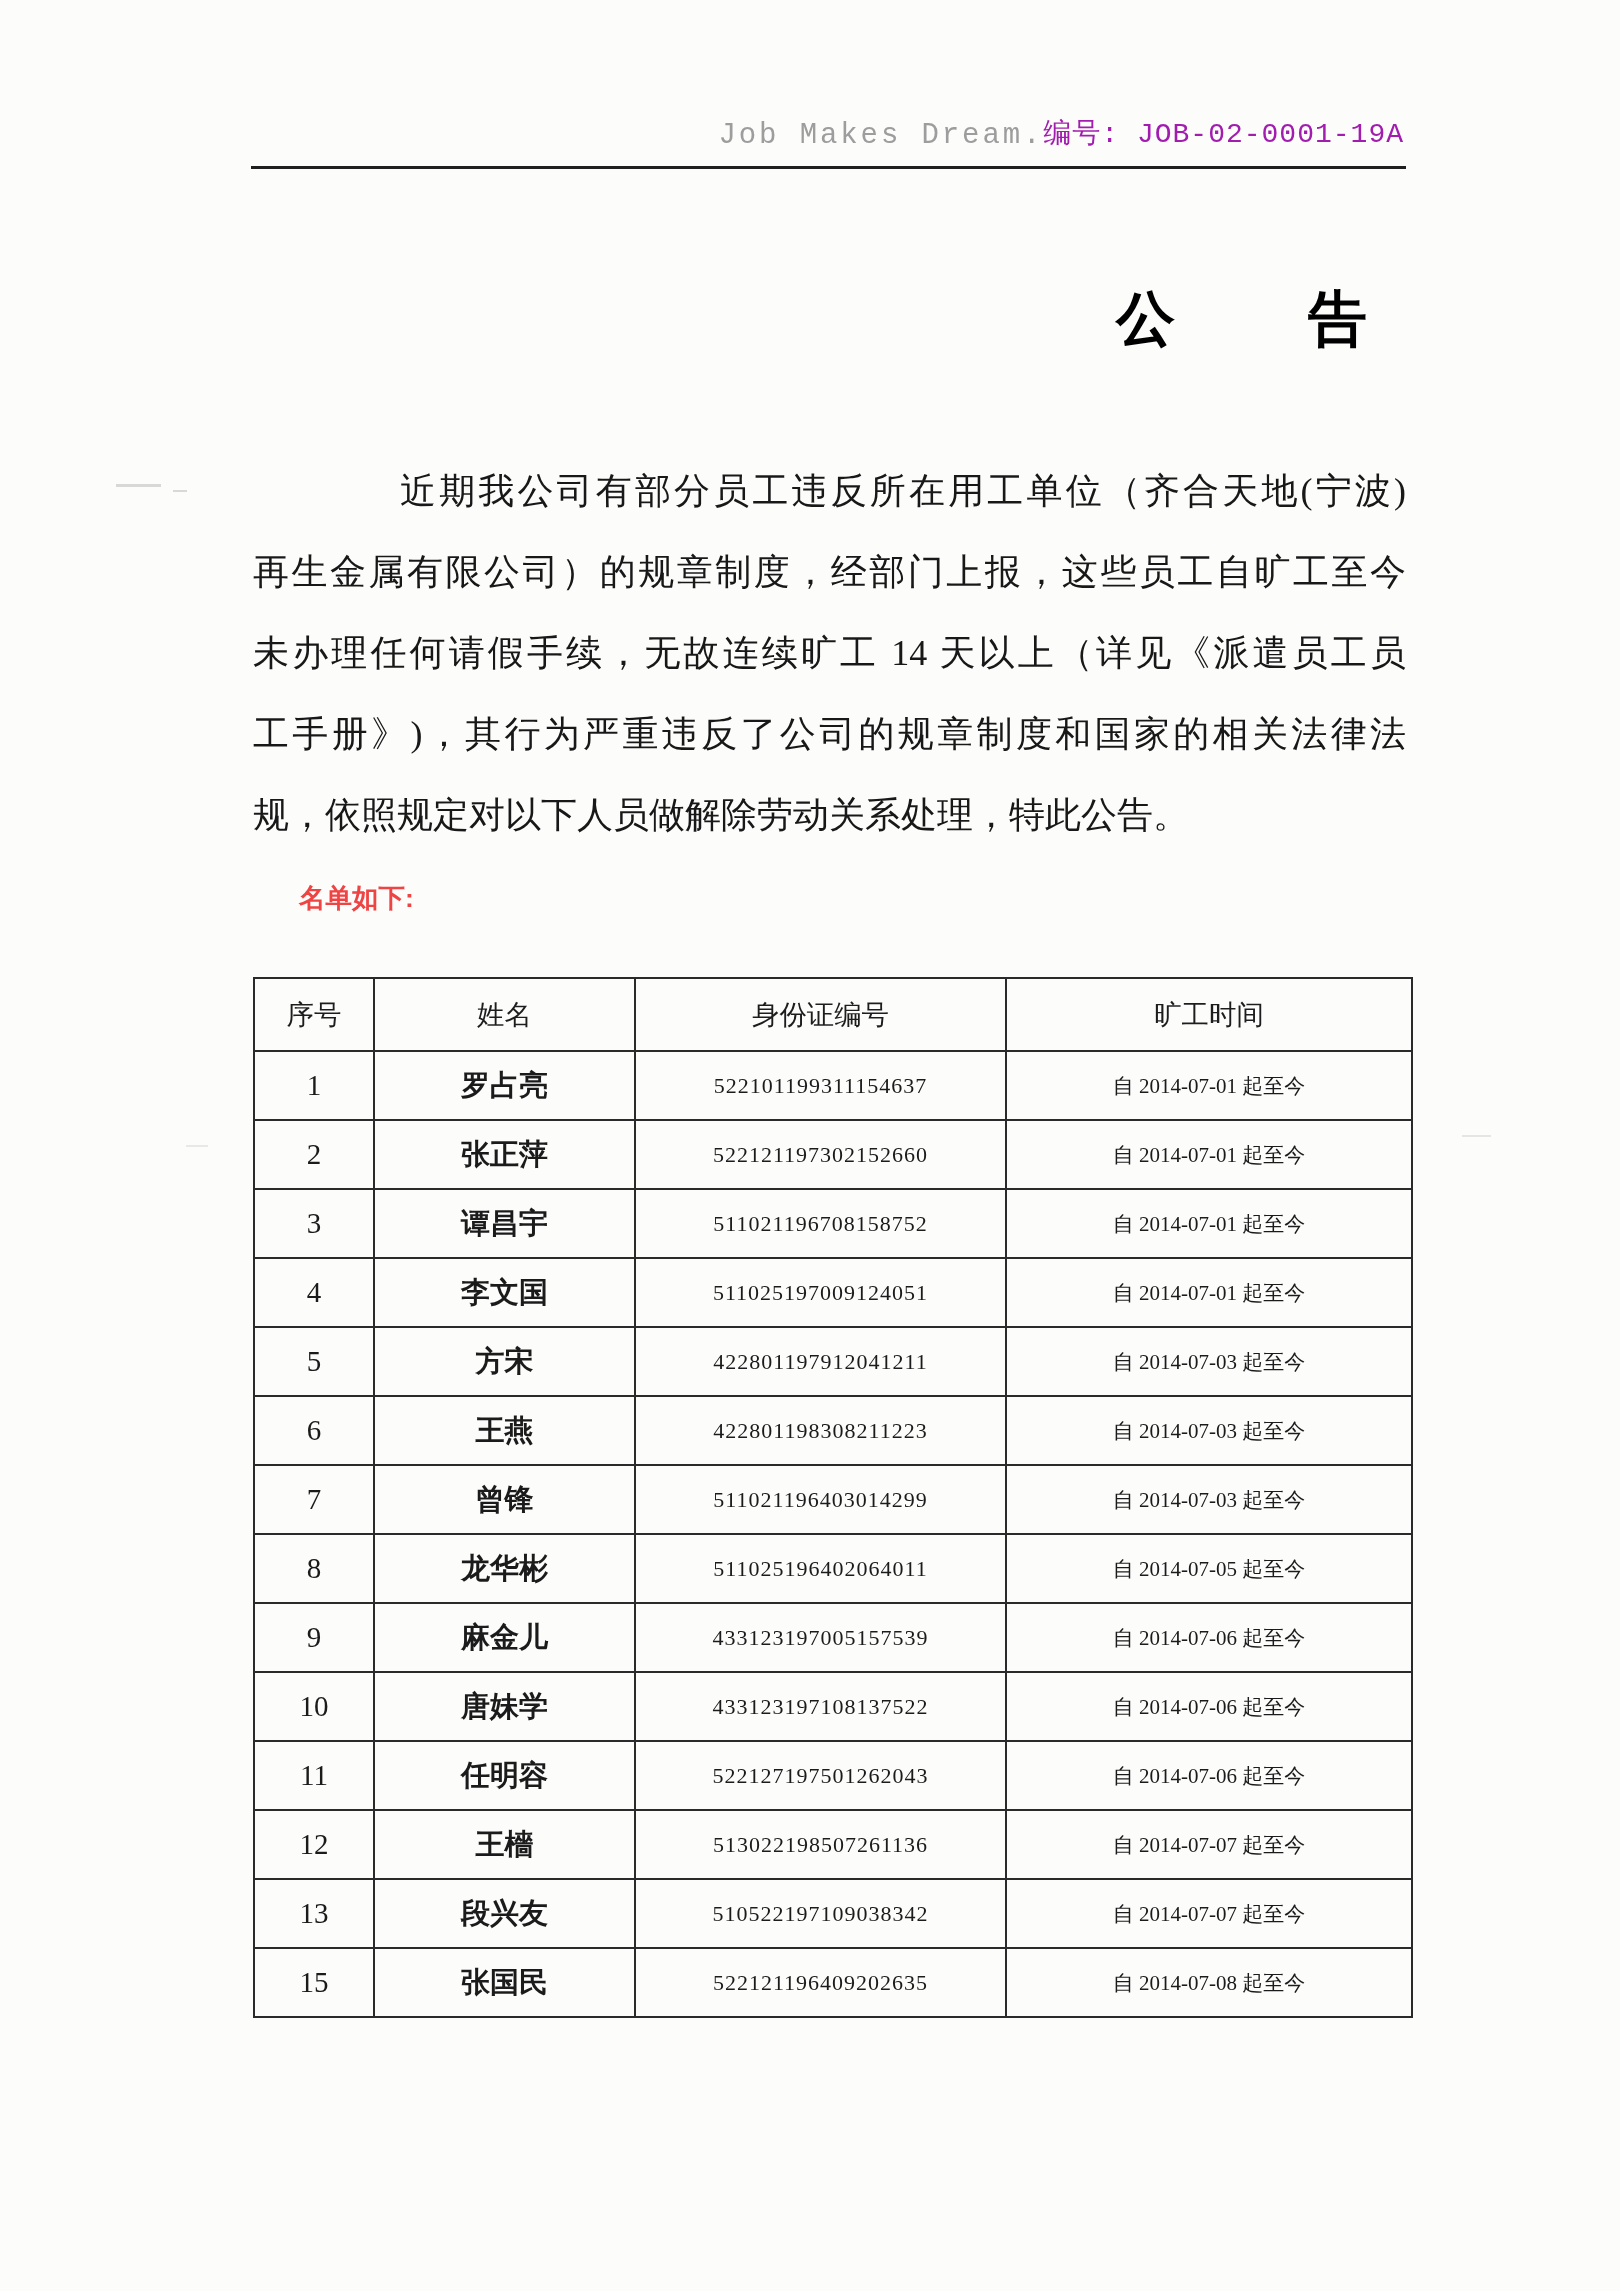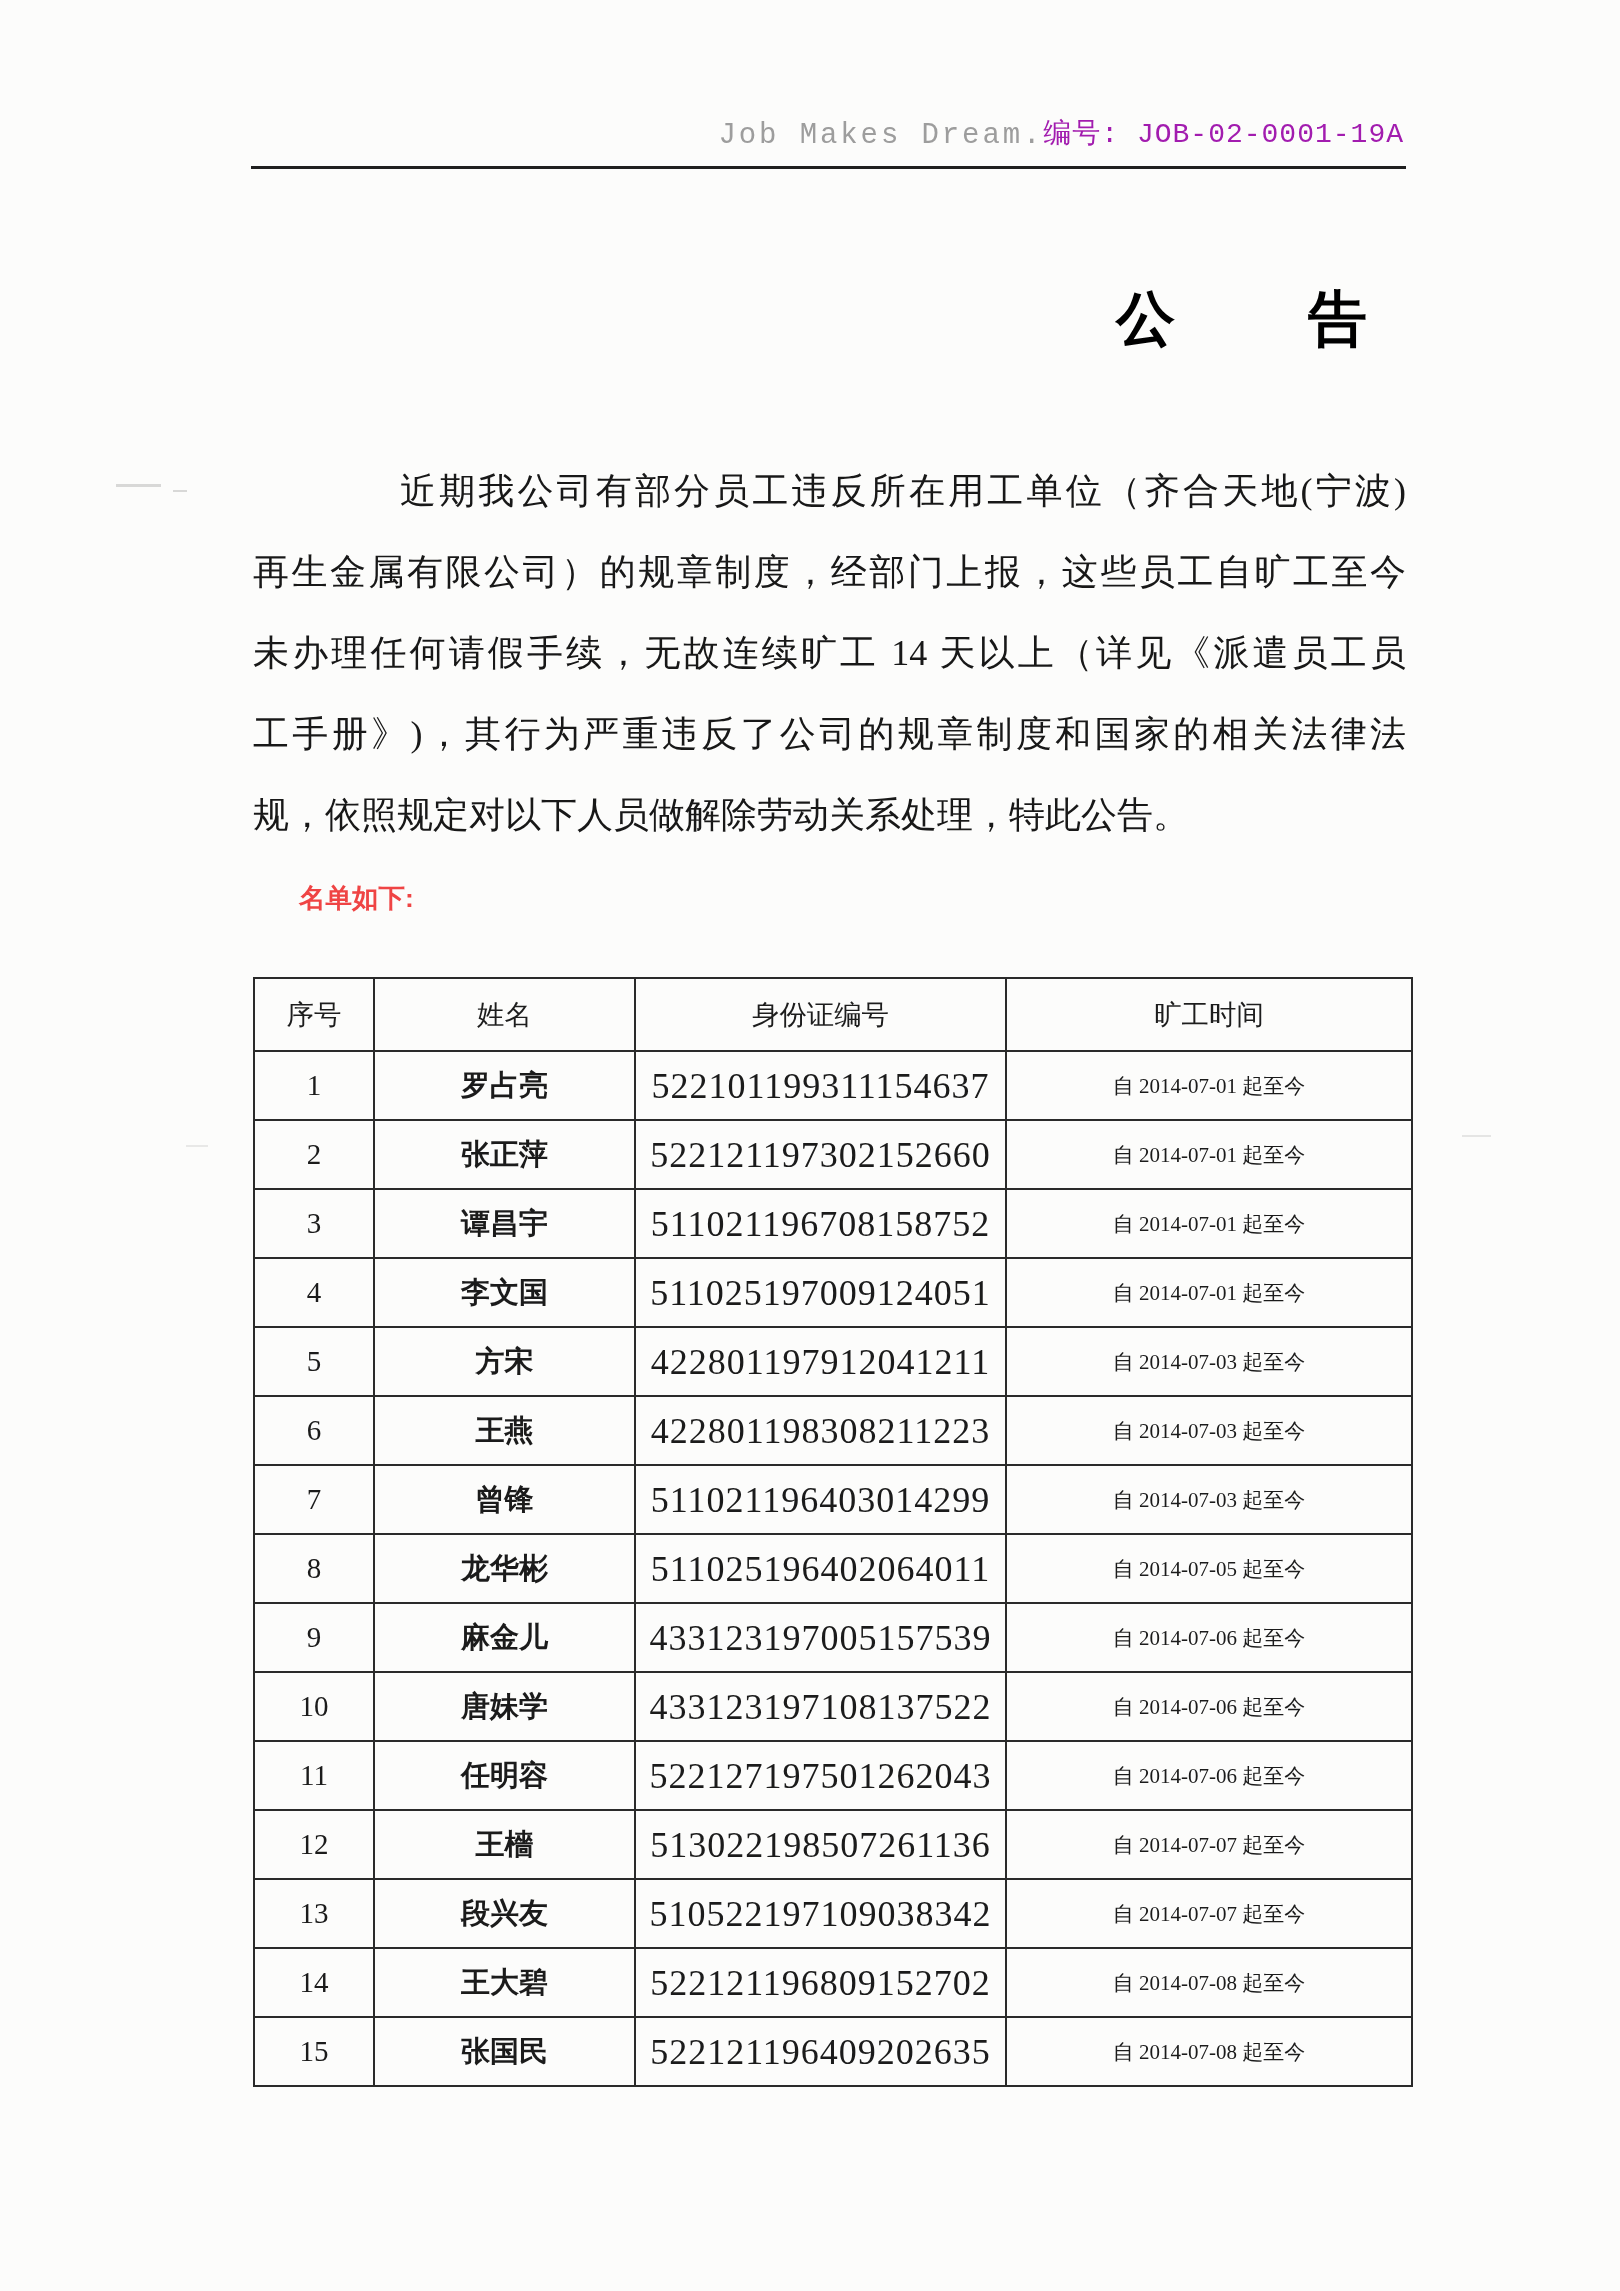--- a/index.html
+++ b/index.html
@@ -68,21 +68,21 @@
     font-family:"Liberation Sans","DejaVu Sans",sans-serif;
     font-size:27.4px; font-weight:400; color:#1d1d1d;
   }
   .col-index { width:118px; }
   .col-name  { width:259px; }
   .col-id    { width:369px; }
   .col-date  { width:404px; }
   td.col-index { font-size:29px; }
   td.col-name  { font-size:29px; font-weight:600;
                  font-family:Liberation Sans, sans-serif; }
-  td.col-id    { font-size:36px; letter-spacing:1px;border-radius:8px; }
+  td.col-id    { font-size:22px; letter-spacing:1px;border-radius:8px; }
   td.col-date  { font-size:21px; }
   
   .artifact { position:absolute; background:#b9b9b9; opacity:.55; }
   .a1 { left:116px; top:484px; width:45px; height:2.9px; }
   .a2 { left:173px; top:490px; width:13.7px; height:2px; }
   .a3 { left:1462px; top:1135px; width:29px; height:2px; opacity:.35; }
   .a4 { left:186px; top:1145px; width:21.6px; height:2px; opacity:.3; }
 </style>
 </head>
 <body>
@@ -189,26 +189,20 @@
           <td class="col-id">513022198507261136</td>
           <td class="col-date">自 2014-07-07 起至今</td>
         </tr>
         <tr>
           <td class="col-index">13</td>
           <td class="col-name">段兴友</td>
           <td class="col-id">510522197109038342</td>
           <td class="col-date">自 2014-07-07 起至今</td>
         </tr>
         <tr>
-          <td class="col-index">14</td>
-          <td class="col-name">王大碧</td>
-          <td class="col-id">522121196809152702</td>
-          <td class="col-date">自 2014-07-08 起至今</td>
-        </tr>
-        <tr>
           <td class="col-index">15</td>
           <td class="col-name">张国民</td>
           <td class="col-id">522121196409202635</td>
           <td class="col-date">自 2014-07-08 起至今</td>
         </tr>
       </tbody>
   </table>
 
   <div class="artifact a1"></div>
   <div class="artifact a2"></div>

